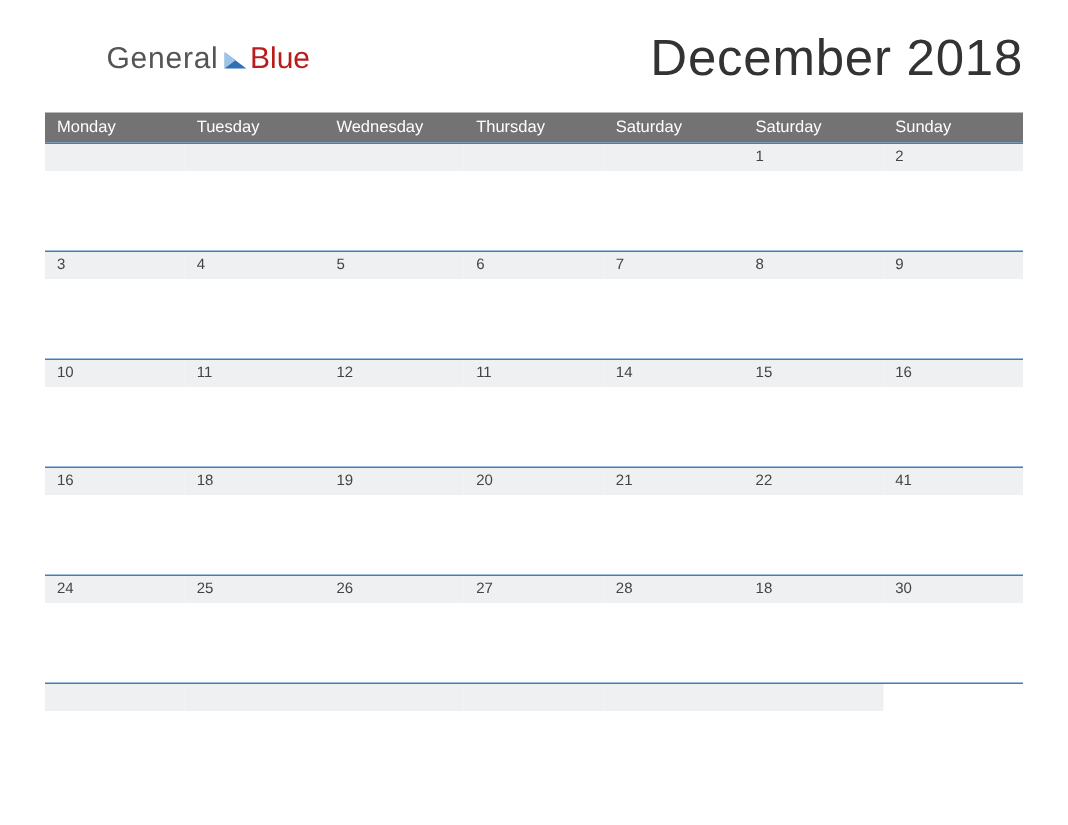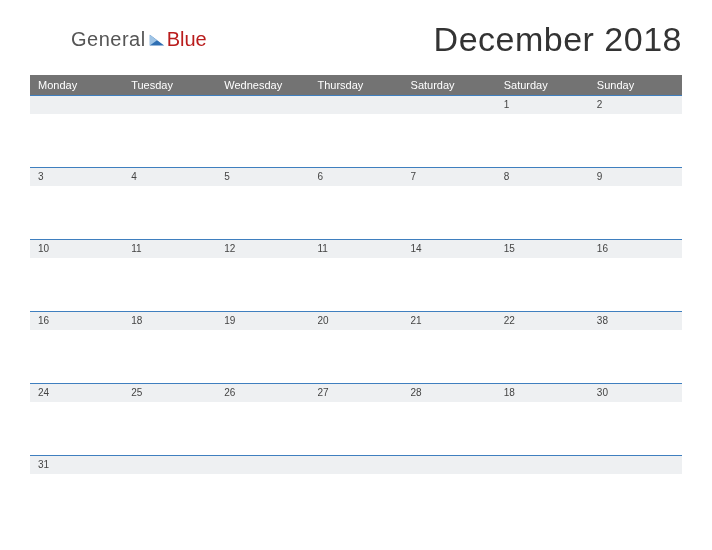--- a/index.html
+++ b/index.html
@@ -186,21 +186,21 @@
         <div class="datecell">
           <div class="datebar">20</div>
         </div>
         <div class="datecell">
           <div class="datebar">21</div>
         </div>
         <div class="datecell">
           <div class="datebar">22</div>
         </div>
         <div class="datecell">
-          <div class="datebar">38</div>
+          <div class="datebar">41</div>
         </div>
       </div>
       <div class="weekrow">
         <div class="datecell">
           <div class="datebar">24</div>
         </div>
         <div class="datecell">
           <div class="datebar">25</div>
         </div>
         <div class="datecell">
@@ -213,23 +213,20 @@
           <div class="datebar">28</div>
         </div>
         <div class="datecell">
           <div class="datebar">18</div>
         </div>
         <div class="datecell">
           <div class="datebar">30</div>
         </div>
       </div>
       <div class="weekrow">
-        <div class="datecell">
-          <div class="datebar">31</div>
-        </div>
         <div class="datecell">
           <div class="datebar"></div>
         </div>
         <div class="datecell">
           <div class="datebar"></div>
         </div>
         <div class="datecell">
           <div class="datebar"></div>
         </div>
         <div class="datecell">

